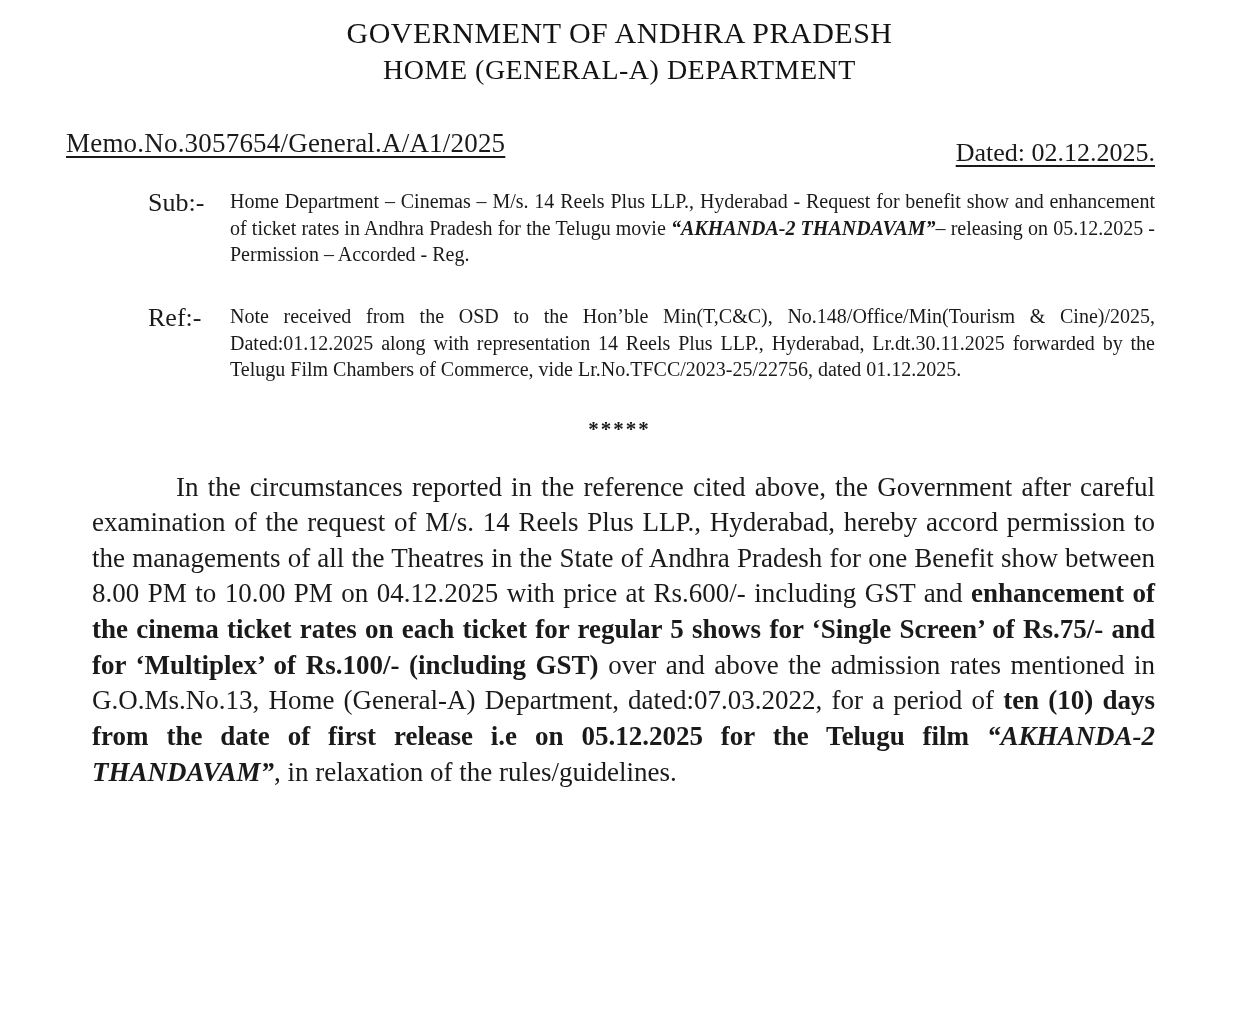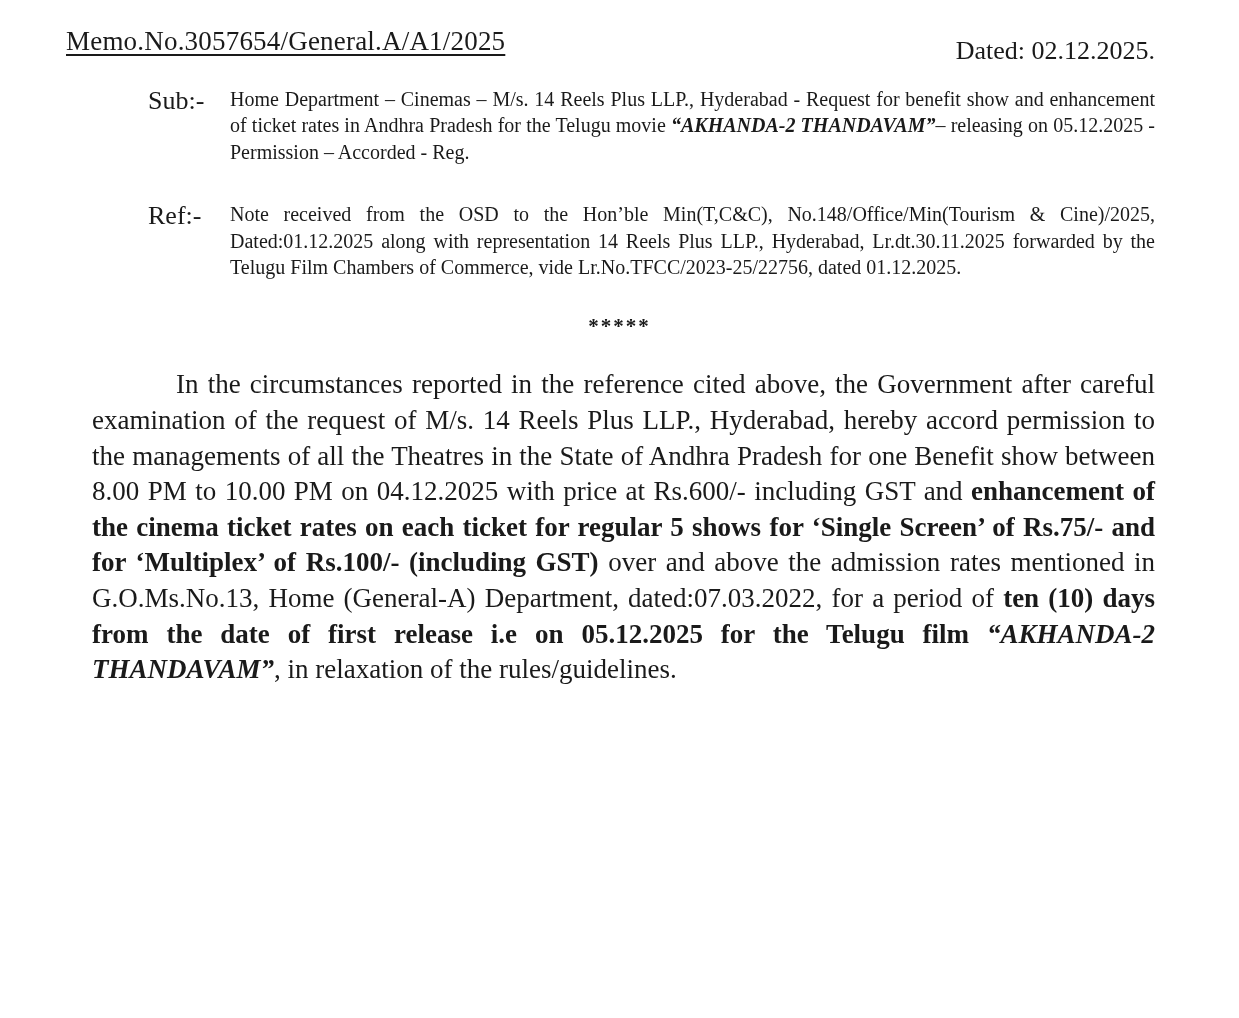--- a/index.html
+++ b/index.html
@@ -39,40 +39,41 @@
     color: #141414;
     white-space: nowrap;
   }
   .doc-header .line2 {
     font-size: 28px;
   }
 
   
   .memo-row {
     position: relative;
-    margin-top: 26px;
+    margin-top: 40px;
     height: 44px;
     padding: 0 62px 0 66px;
     box-sizing: border-box;
   }
   .memo-no {
     position: absolute;
     left: 66px;
     top: 0;
     font-size: 27px;
     text-decoration: underline;
     text-underline-offset: 4px;
     white-space: nowrap;
     letter-spacing: 0.2px;
   }
   .memo-date {
     position: absolute;
     right: 84px;
     top: 10px;
     font-size: 26px;
+    text-decoration: underline;
     text-underline-offset: 4px;
     white-space: nowrap;
   }
 
   
   .labeled-block {
     position: relative;
     margin-top: 16px;
     padding-left: 230px;
     padding-right: 84px;
@@ -120,20 +121,24 @@
   b, .b { font-weight: 700; }
   .bi { font-weight: 700; font-style: italic; }
 
   .inline { display: inline; }
 </style>
 </head>
 <body>
 
 <div class="page">
 
+  <div class="doc-header">
+    <div class="line1">GOVERNMENT OF ANDHRA PRADESH</div>
+    <div class="line2">HOME (GENERAL-A) DEPARTMENT</div>
+  </div>
 
   <div class="memo-row">
     <div class="memo-no">Memo.No.3057654/General.A/A1/2025</div>
     <div class="memo-date">Dated: 02.12.2025.</div>
   </div>
 
   <div class="labeled-block" id="sub-block">
     <div class="blk-label">Sub:-</div>
     <div class="blk-body"><span class="inline">Home Department – Cinemas – M/s. 14 Reels Plus LLP., Hyderabad -  Request for benefit show and enhancement of ticket rates in Andhra Pradesh for the Telugu movie </span><span class="bi inline">“</span><span class="bi inline">AKHANDA-2 THANDAVAM</span><span class="bi inline">”</span><span class="inline">– releasing on 05.12.2025 - Permission – Accorded - Reg.</span></div>
   </div>

